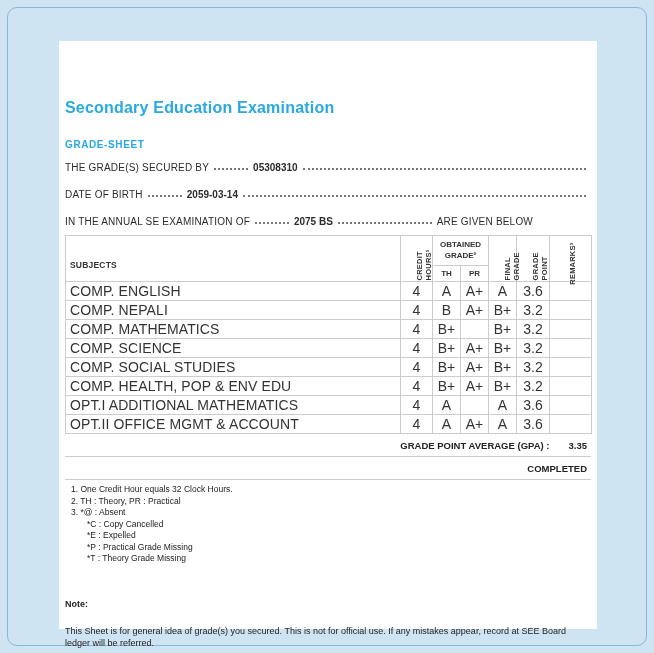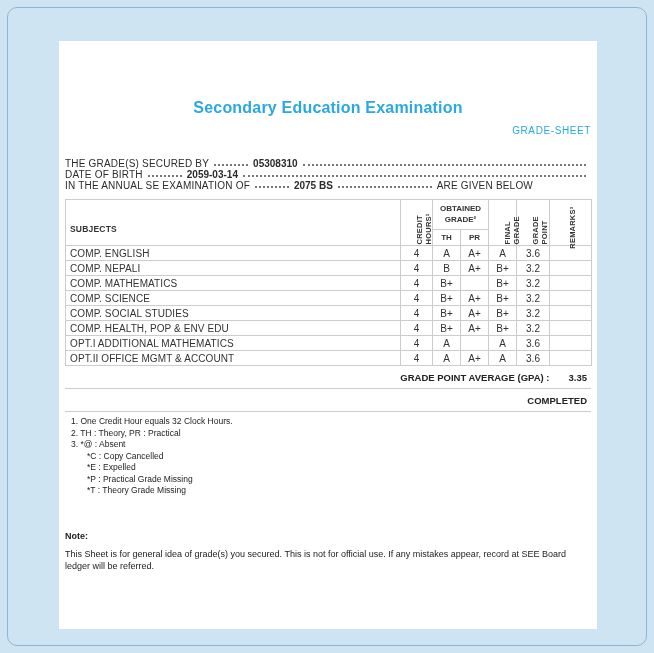--- a/index.html
+++ b/index.html
@@ -13,58 +13,58 @@
   }
   .frame {
     position:absolute; left:7px; top:7px; right:7px; bottom:7px;
     border:1px solid #8cb6d8; border-radius:10px;
   }
   .page {
     position:absolute; left:59px; top:41px; width:538px; height:588px;
     background:#ffffff; padding:0 6px;
   }
   .title {
-    margin-top:58px; text-align:center; font-size:16px; font-weight:bold;
+    margin-top:58px; text-align:left; font-size:16px; font-weight:bold;
     color:#29a9e0; letter-spacing:0.2px;
   }
   .subtitle {
-    margin-top:8px; text-align:right; font-size:10px; font-weight:normal;
+    margin-top:22px; text-align:left; font-size:10px; font-weight:bold;
     color:#29a9e0; letter-spacing:0.6px;
   }
-  .info-row { display:flex; align-items:flex-end; font-size:10px; color:#2b2b2b; margin-top:0; }
-  .info-row.first { margin-top:22px; }
+  .info-row { display:flex; align-items:flex-end; font-size:10px; color:#2b2b2b; margin-top:16px; }
+  .info-row.first { margin-top:12px; }
   .lbl { white-space:nowrap; letter-spacing:0.2px; }
   .val { font-weight:bold; white-space:nowrap; }
   .suffix { white-space:nowrap; margin-right:58px; letter-spacing:0.2px; }
   .dots { border-bottom:2px dotted #777; height:2px; margin:0 5px 3px 5px; }
   .dots.sm { width:34px; }
   .dots.fill { flex:1; }
 
   .grade-table { width:100%; margin-top:8px; border-collapse:collapse; table-layout:fixed; }
   .grade-table th, .grade-table td { border:1px solid #ccc; }
   .grade-table thead th { font-weight:bold; color:#333; }
   th.subjects-h { text-align:left; vertical-align:bottom; padding:0 4px 11px 4px; font-size:8.5px; letter-spacing:0.2px; }
   th.vh { vertical-align:middle; text-align:center; padding:0; overflow:visible; }
   .vtext { display:inline-block; width:46px; transform:rotate(-90deg); font-size:7.5px; font-weight:bold; line-height:1.25; text-align:left; letter-spacing:0.2px; }
   th.og { font-size:8px; text-align:center; vertical-align:middle; padding:2px 4px; line-height:1.3; }
   th.sub { font-size:8px; text-align:center; height:16px;margin-left:25px; }
   .grade-table thead tr.h1 { height:30px; }
-  .grade-table tbody td { font-size:10px; height:15px; padding:1px 4px; color:#333; }
+  .grade-table tbody td { font-size:14px; height:15px; padding:1px 4px; color:#333; }
   td.subj { text-align:left; letter-spacing:0.1px; }
   td.c { text-align:center; padding:1px 2px; }
 
   .summary-row { border-bottom:1px solid #ccc; text-align:right; font-weight:bold; font-size:9.5px; padding:6px 4px 5px; color:#222; }
   .summary-row .gpa-val { margin-left:19px; }
 
   .footnotes { margin-top:4px; font-size:8.5px; color:#222; padding-left:6px; }
   .fn { line-height:11.5px; }
   .fn.indent { padding-left:16px; }
 
   .note { margin-top:34px; font-size:9px; color:#222; }
-  .note-label { font-weight:bold; margin-bottom:7px; }
+  .note-label { font-weight:bold; margin-bottom:16px; }
   .note-text { line-height:12px; }
 </style>
 </head>
 <body>
 
 <div class="frame"></div>
 
 <div class="page">
 
   <div class="title">Secondary Education Examination</div>

